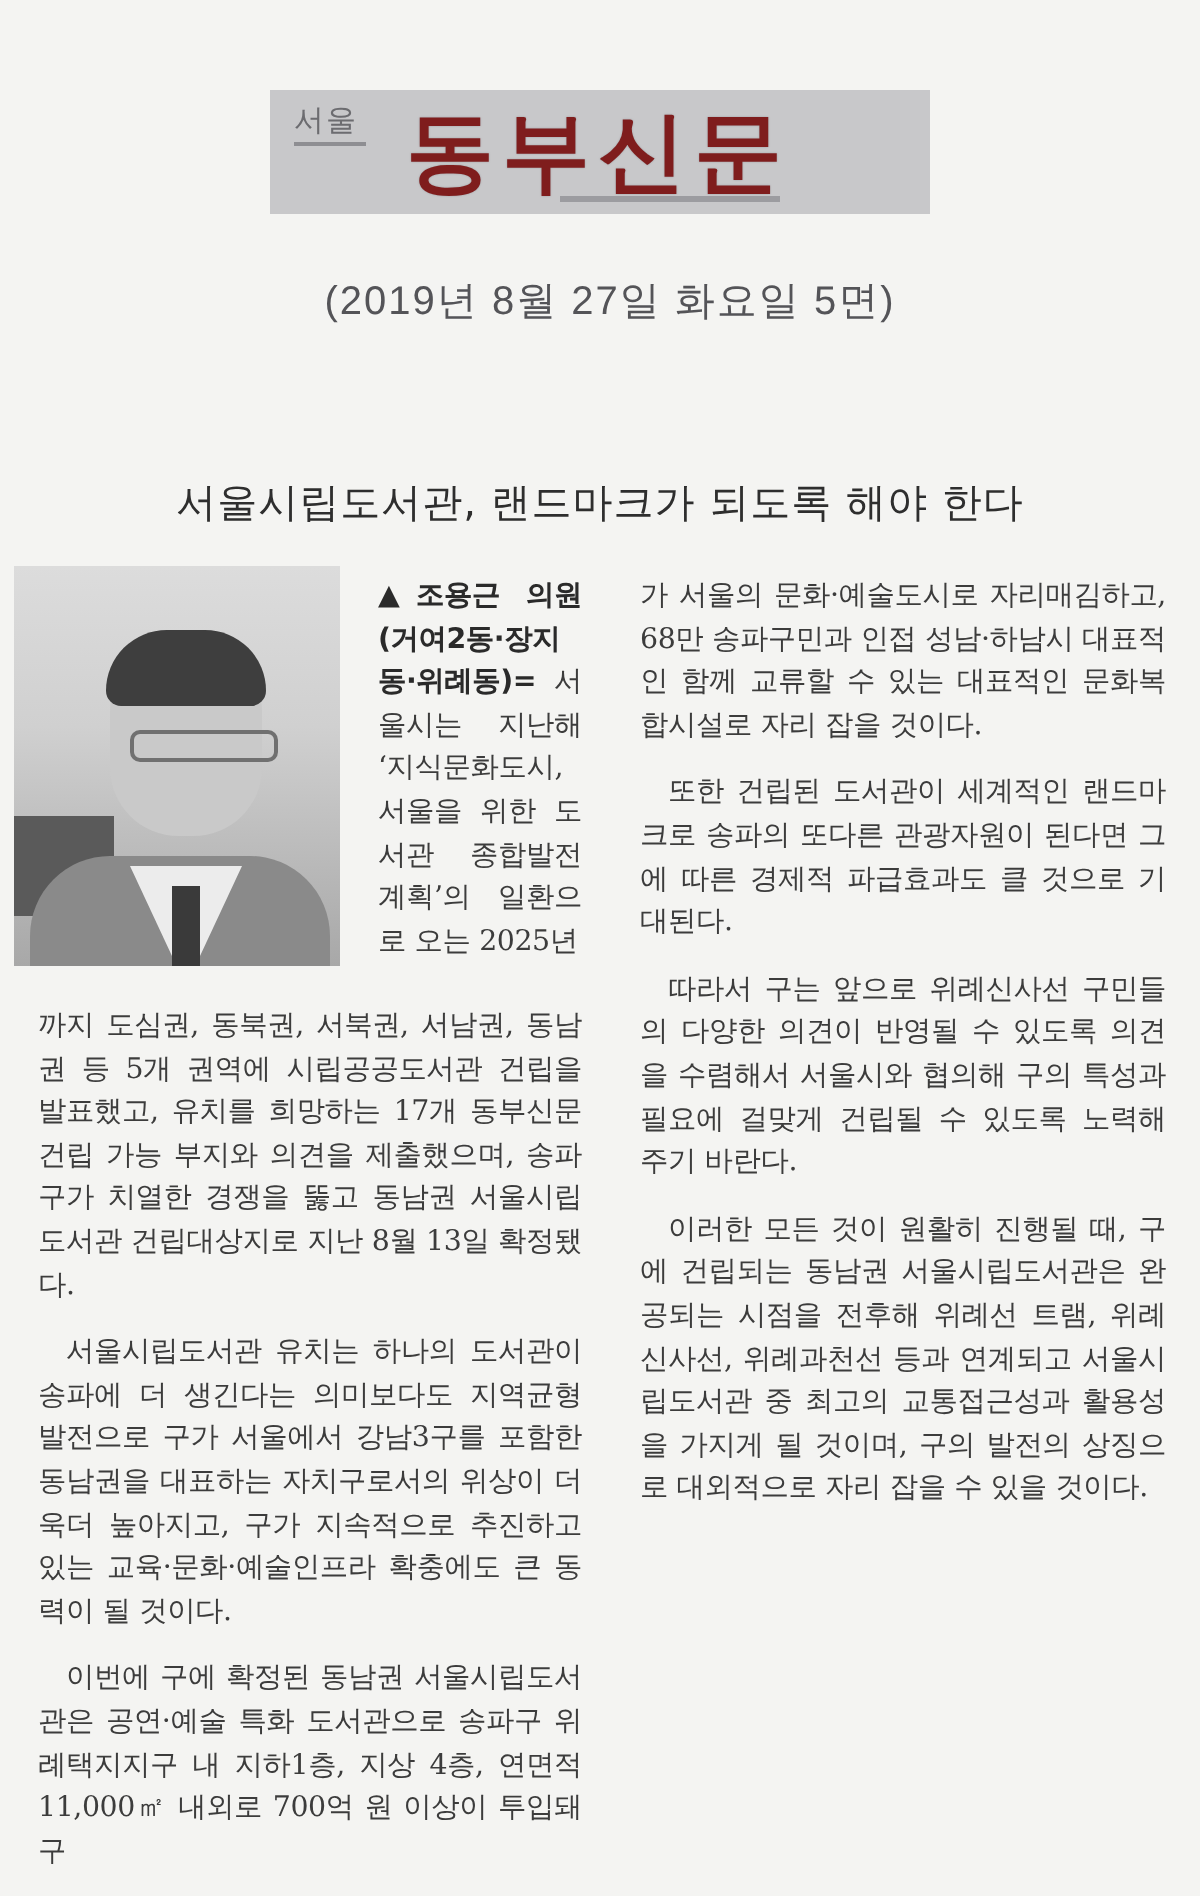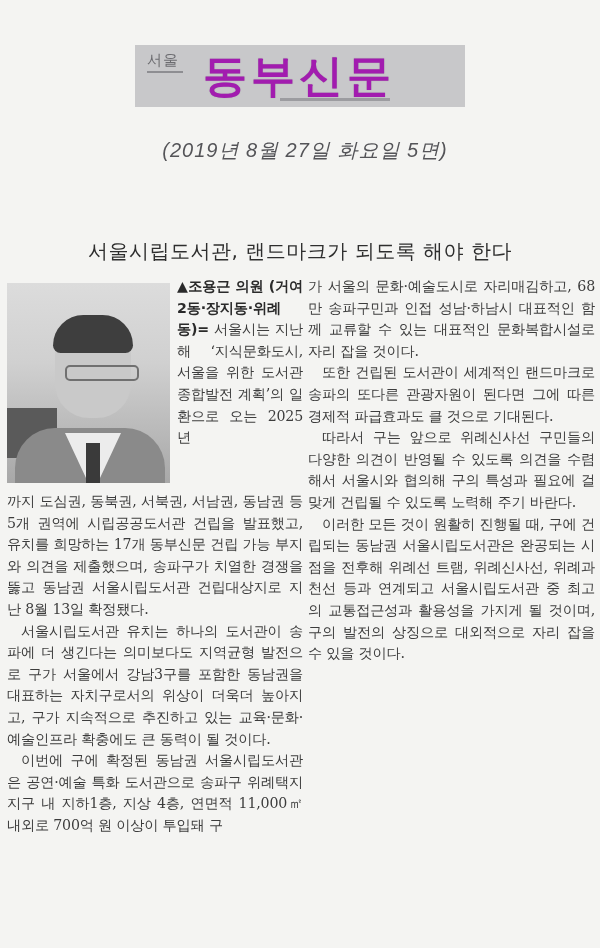--- a/index.html
+++ b/index.html
@@ -17,32 +17,31 @@
   }
   .masthead .small {
     position: absolute; left: 12px; top: 6px;
     font-size: 15px; color: #6c6c70; font-weight: normal; letter-spacing: 1px;
   }
   .masthead .small-line {
     position: absolute; left: 12px; top: 26px; width: 36px; height: 2px; background: #8e8e92;
   }
   .masthead .big {
     position: absolute; left: 68px; top: 2px;
-    font-size: 44px; font-weight: bold; color: #a21caf; letter-spacing: 4px;
+    font-size: 44px; font-weight: bold; color: #7f1d1d; letter-spacing: 4px;
     text-shadow: 0 0 1px #9a9a9e;
     font-family: Liberation Mono, monospace;
   }
   .masthead .url-line {
     position: absolute; left: 145px; top: 53px; width: 110px; height: 3px; background: #9c9ca0;
   }
   .dateline {
     position: absolute; left: 140px; top: 137px; width: 330px; text-align: center;
     font-size: 20px; color: #545458; letter-spacing: 1px;
     font-family: "Liberation Sans", sans-serif;
-    font-style: italic;
   }
   .headline {
     position: absolute; left: 70px; top: 238px; width: 460px; text-align: center;
     font-size: 20px; color: #2e2e2e; font-weight: normal; letter-spacing: 0.5px;
   }
   .photo {
     position: absolute; left: 7px; top: 283px; width: 163px; height: 200px;
     background: linear-gradient(180deg, #dcdcdc 0%, #d0d0d0 40%, #a8a8a8 100%);
     overflow: hidden;
   }
@@ -54,21 +53,21 @@
   .photo .shirt { position: absolute; left: 58px; top: 150px; width: 56px; height: 60px; background: #ececec; clip-path: polygon(0 0,100% 0,50% 100%); }
   .photo .tie { position: absolute; left: 79px; top: 160px; width: 14px; height: 45px; background: #3a3a3a; }
   .body-text {
     position: absolute; font-size: 14.2px; line-height: 21.6px; color: #3c3c3c;
     text-align: justify; text-justify: inter-character; letter-spacing: -0.2px;
     font-family: "DejaVu Serif", "Liberation Serif", serif;
   }
   .col-left-narrow { left: 177px; top: 276px; width: 126px; }
   .col-left { left: 7px; top: 491px; width: 296px; }
   .col-right { left: 308px; top: 276px; width: 287px; }
-  .body-text p { margin: 0; text-indent: 14px; }
+  .body-text p { margin: 12px; text-indent: 14px; }
   .body-text p.noindent { text-indent: 0; }
   .byline { font-weight: bold; color: #2a2a2a; font-family: "DejaVu Sans", sans-serif; }
 </style>
 </head>
 <body>
 
 <div class="masthead">
   <span class="small">서울</span>
   <span class="small-line"></span>
   <span class="big">동부신문</span>

